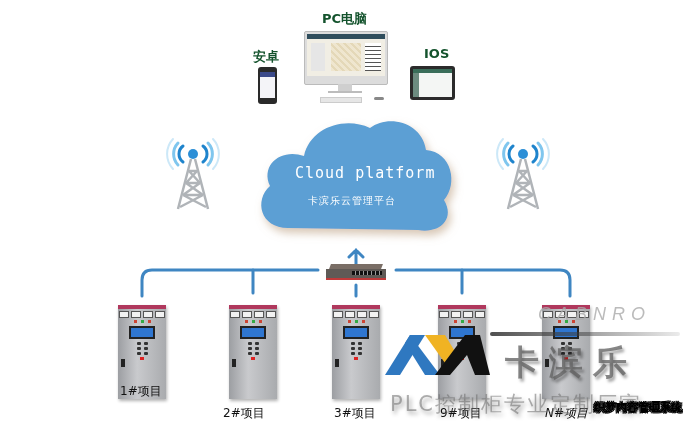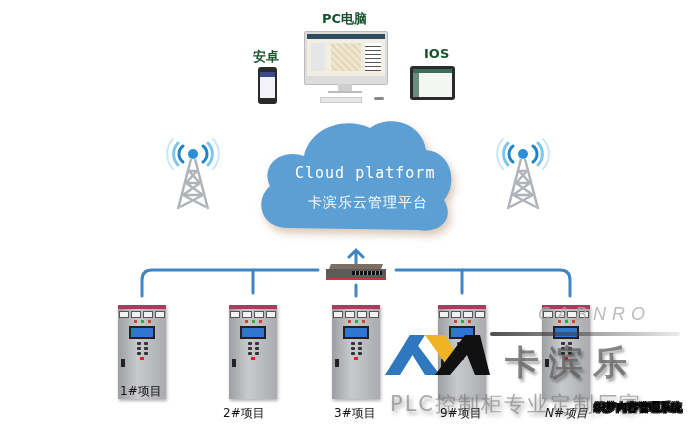--- a/index.html
+++ b/index.html
@@ -1,20 +1,20 @@
 <!DOCTYPE html>
 <html><head>
 <meta charset="utf-8">
 <style>
   html, body { margin:0; padding:0; background:#ffffff; }
   body { width:700px; height:434px; position:relative; overflow:hidden; font-family:"DejaVu Sans", sans-serif; }
   .abs { position:absolute; }
   .label { font-weight:bold; color:#14532d; font-size:13px; }
   .cloud-title { font-family:"DejaVu Sans Mono", monospace; color:#ffffff; font-size:15px; letter-spacing:1px; }
-  .cloud-sub { color:#ffffff; font-size:14px; letter-spacing:1px; }
+  .cloud-sub { color:#ffffff; font-size:10px; letter-spacing:1px; }
   .cab-label { font-size:12px; color:#111; }
   .wm-big { font-size:21px; color:rgba(110,110,110,0.55); letter-spacing:2px; text-shadow:2px 3px 4px rgba(0,0,0,0.35); white-space:nowrap;margin-left:20px; }
   .wm-brand { font-size:34px; color:rgba(95,95,95,0.75); letter-spacing:10px; text-shadow:2px 3px 3px rgba(0,0,0,0.35); font-weight:bold; }
   .wm-eng { font-family:"Liberation Sans", sans-serif; font-size:18px; color:rgba(170,170,170,0.8); letter-spacing:6px; font-style:italic; }
   .dede-cn { font-size:11px; font-weight:bold; color:#fff; -webkit-text-stroke:0.6px #000; text-shadow:1px 1px 0 #000,-1px -1px 0 #000,1px -1px 0 #000,-1px 1px 0 #000; white-space:nowrap; }
   .dede-en { font-family:"DejaVu Sans Mono", monospace; font-size:11px; font-weight:bold; color:#fff; letter-spacing:2px; text-shadow:1px 1px 0 #000,-1px -1px 0 #000,1px -1px 0 #000,-1px 1px 0 #000;margin-top:32px; }
 </style>
 </head>
 <body>
 

